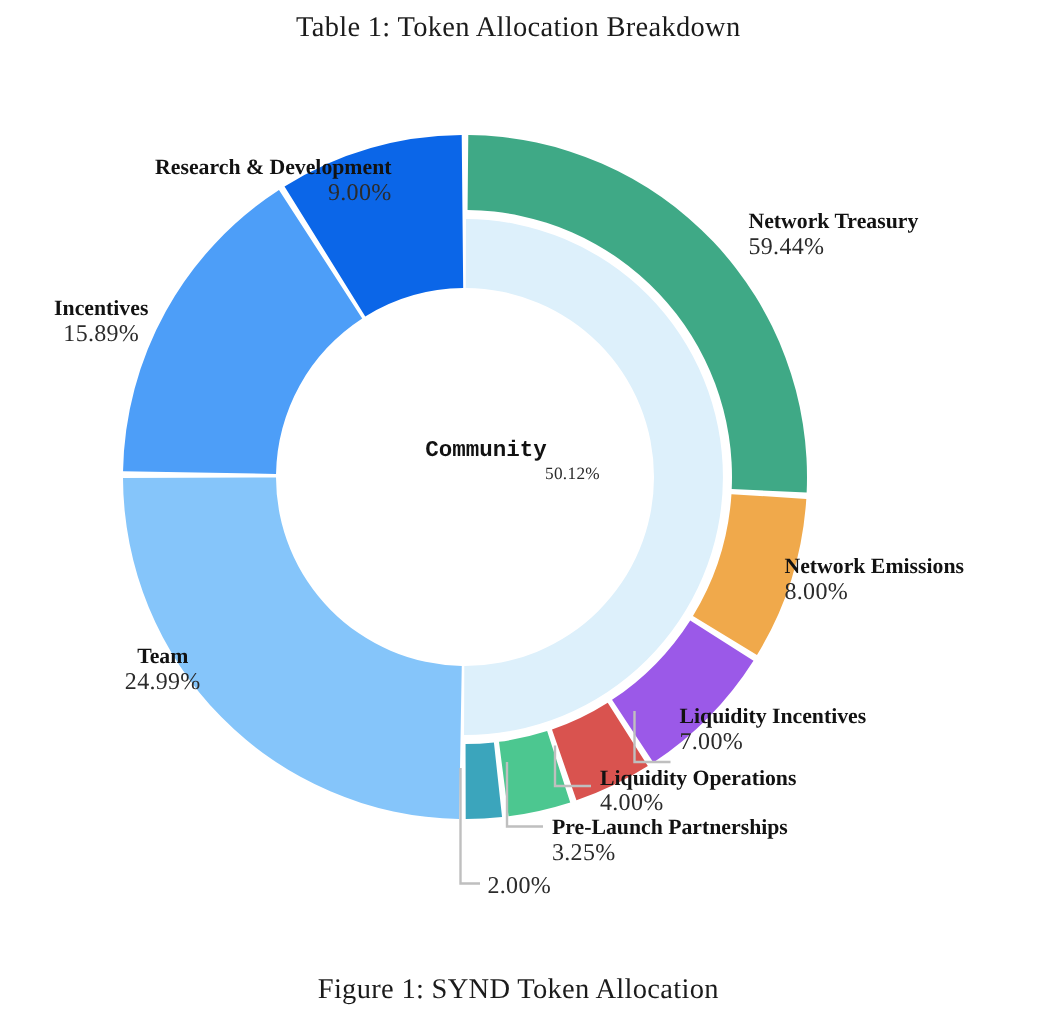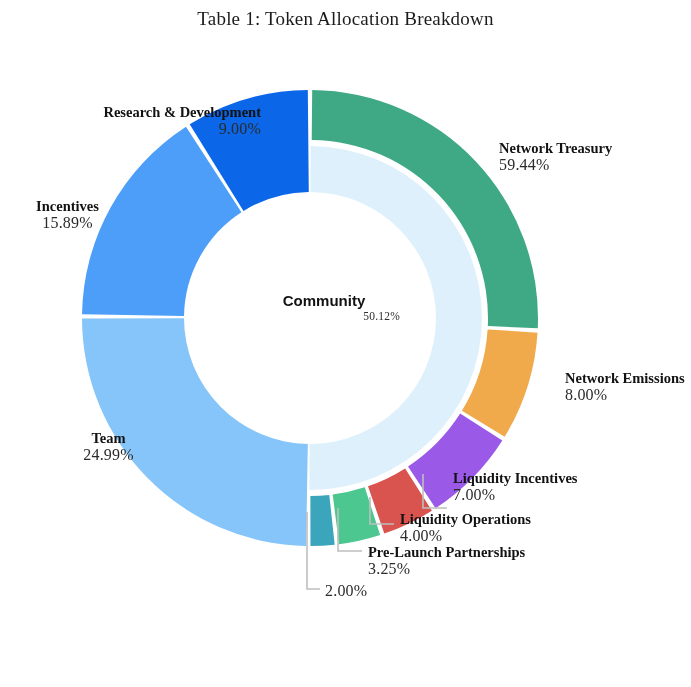--- a/index.html
+++ b/index.html
@@ -52,21 +52,21 @@
   .lbl.right .nm,.lbl.right .pc{text-align:left;}
   .lbl.alignright{text-align:right;}
   .lbl.alignright .nm,.lbl.alignright .pc{text-align:right;}
 
   
   .center-lbl{
     position:absolute;
     text-align:right;
   }
   .center-lbl .nm{
-    font-family:Liberation Sans, sans-serif;
+    font-family:Liberation Mono, monospace;
     font-weight:bold;font-size:15px;color:#121212;line-height:1.1;
   }
   .center-lbl .pc{
     font-family:"Liberation Serif",serif;
     font-size:11.5px;color:#2b2b2b;line-height:1.2;letter-spacing:.2px;
   }
 </style>
 </head>
 <body>
 
@@ -100,21 +100,21 @@
   <div class="center-lbl" style="left:248px;top:293px;width:152px;">
     <div class="nm" style="text-align:center;">Community</div>
     <div class="pc">50.12%</div>
   </div>
 
   <div class="lbl right" style="left:483px;top:140px;margin-left:16px;">
     <div class="nm">Network Treasury</div>
     <div class="pc">59.44%</div>
   </div>
 
-  <div class="lbl right" style="left:523px;top:370px;margin-left:42px;">
+  <div class="lbl right" style="left:523px;top:370px;">
     <div class="nm">Network Emissions</div>
     <div class="pc">8.00%</div>
   </div>
 
   <div class="lbl right" style="left:453px;top:470px;">
     <div class="nm">Liquidity Incentives</div>
     <div class="pc">7.00%</div>
   </div>
 
   <div class="lbl right" style="left:400px;top:511px;">
@@ -139,13 +139,14 @@
   <div class="lbl alignright" style="left:0px;top:198px;width:135px;">
     <div class="nm" style="text-align:center;">Incentives</div>
     <div class="pc" style="text-align:center;">15.89%</div>
   </div>
 
   <div class="lbl alignright" style="left:56px;top:104px;width:205px;">
     <div class="nm">Research &amp; Development</div>
     <div class="pc">9.00%</div>
   </div>
 
+  <div class="figure-caption">Figure 1: SYND Token Allocation</div>
 </div>
 
 </body></html>

